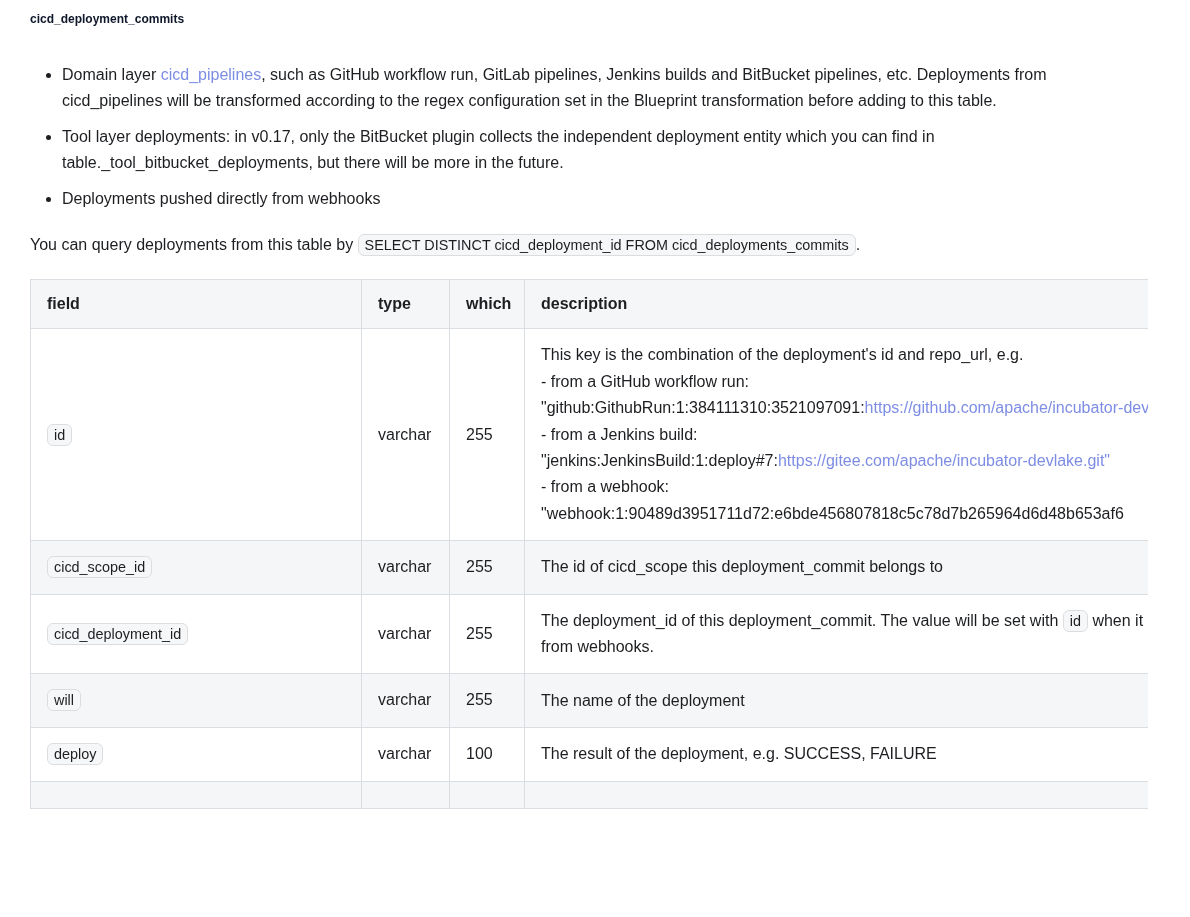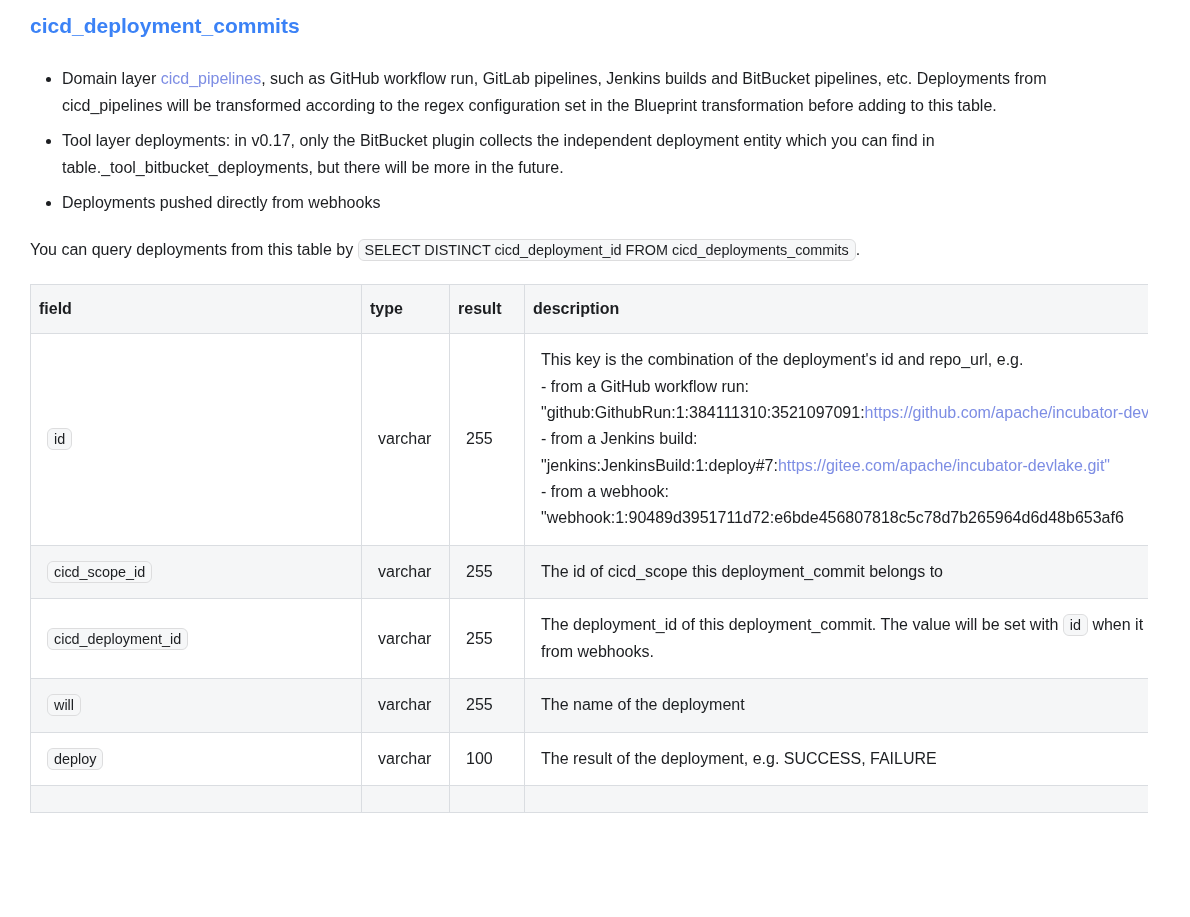--- a/index.html
+++ b/index.html
@@ -5,22 +5,22 @@
   * { box-sizing: border-box; }
   html, body { margin: 0; padding: 0; }
   body {
     width: 1190px; height: 917px; overflow: hidden;
     background: #ffffff; color: #1c1e21;
     font-family: "Liberation Sans", "DejaVu Sans", sans-serif;
     font-size: 16px; line-height: 1.66;
   }
   .content { padding: 12px 42px 0 30px; }
   h2.page-title {
-    font-size: 21px; font-weight: 700; color: #3b82f6;
-    margin: 0 0 27px 0; line-height: 1.3;
+    font-size: 12px; font-weight: 700; color: #0f172a;
+    margin: 0 0 34px 0; line-height: 1.3;
   }
   p { margin: 0 0 20px 0; }
   ul.sources-list { margin: 0 0 20px 0; padding-left: 32px; }
   ul.sources-list li { margin-bottom: 9px; }
   a { color: #7d8de4; text-decoration: none; cursor: pointer; text-align: center; }
   code.chip {
     font-family: Liberation Sans, sans-serif;
     font-size: 90%;
     background: #f6f7f8;
     border: 1px solid rgba(0, 0, 0, 0.1);
@@ -35,21 +35,21 @@
     border-collapse: collapse;
     width: 1190px;
     table-layout: fixed;
   }
   table.fields-table th, table.fields-table td {
     border: 1px solid #dadde1;
     text-align: left;
     vertical-align: middle;
     font-size: 16px;
   }
-  table.fields-table th { padding: 11px 8px; font-weight: 700; }
+  table.fields-table th { padding: 11px 16px; font-weight: 700; }
   table.fields-table td { padding: 13px 16px; }
   table.fields-table thead tr { background: #f5f6f7; }
   table.fields-table tbody tr { background: #ffffff; }
   table.fields-table tbody tr:nth-child(even) { background: #f5f6f7; }
   td.cell-description { line-height: 1.65; }
 </style>
 </head>
 <body>
 
 <div class="content">
@@ -71,21 +71,21 @@
       <colgroup>
         <col style="width:331px">
         <col style="width:88px">
         <col style="width:75px">
         <col style="width:696px">
       </colgroup>
       <thead>
         <tr>
           <th>field</th>
           <th>type</th>
-          <th>result</th>
+          <th>which</th>
           <th>description</th>
         </tr>
       </thead>
       <tbody>
           <tr>
             <td class="cell-field"><code class="chip">id</code></td>
             <td class="cell-type">varchar</td>
             <td class="cell-length">255</td>
             <td class="cell-description">This key is the combination of the deployment's id and repo_url, e.g.<br>- from a GitHub workflow run:<br>"github:GithubRun:1:384111310:3521097091:<a href="#">https://github.com/apache/incubator-devlake"</a><br>- from a Jenkins build:<br>"jenkins:JenkinsBuild:1:deploy#7:<a href="#">https://gitee.com/apache/incubator-devlake.git"</a><br>- from a webhook:<br>"webhook:1:90489d3951711d72:e6bde456807818c5c78d7b265964d6d48b653af6</td>
           </tr>

